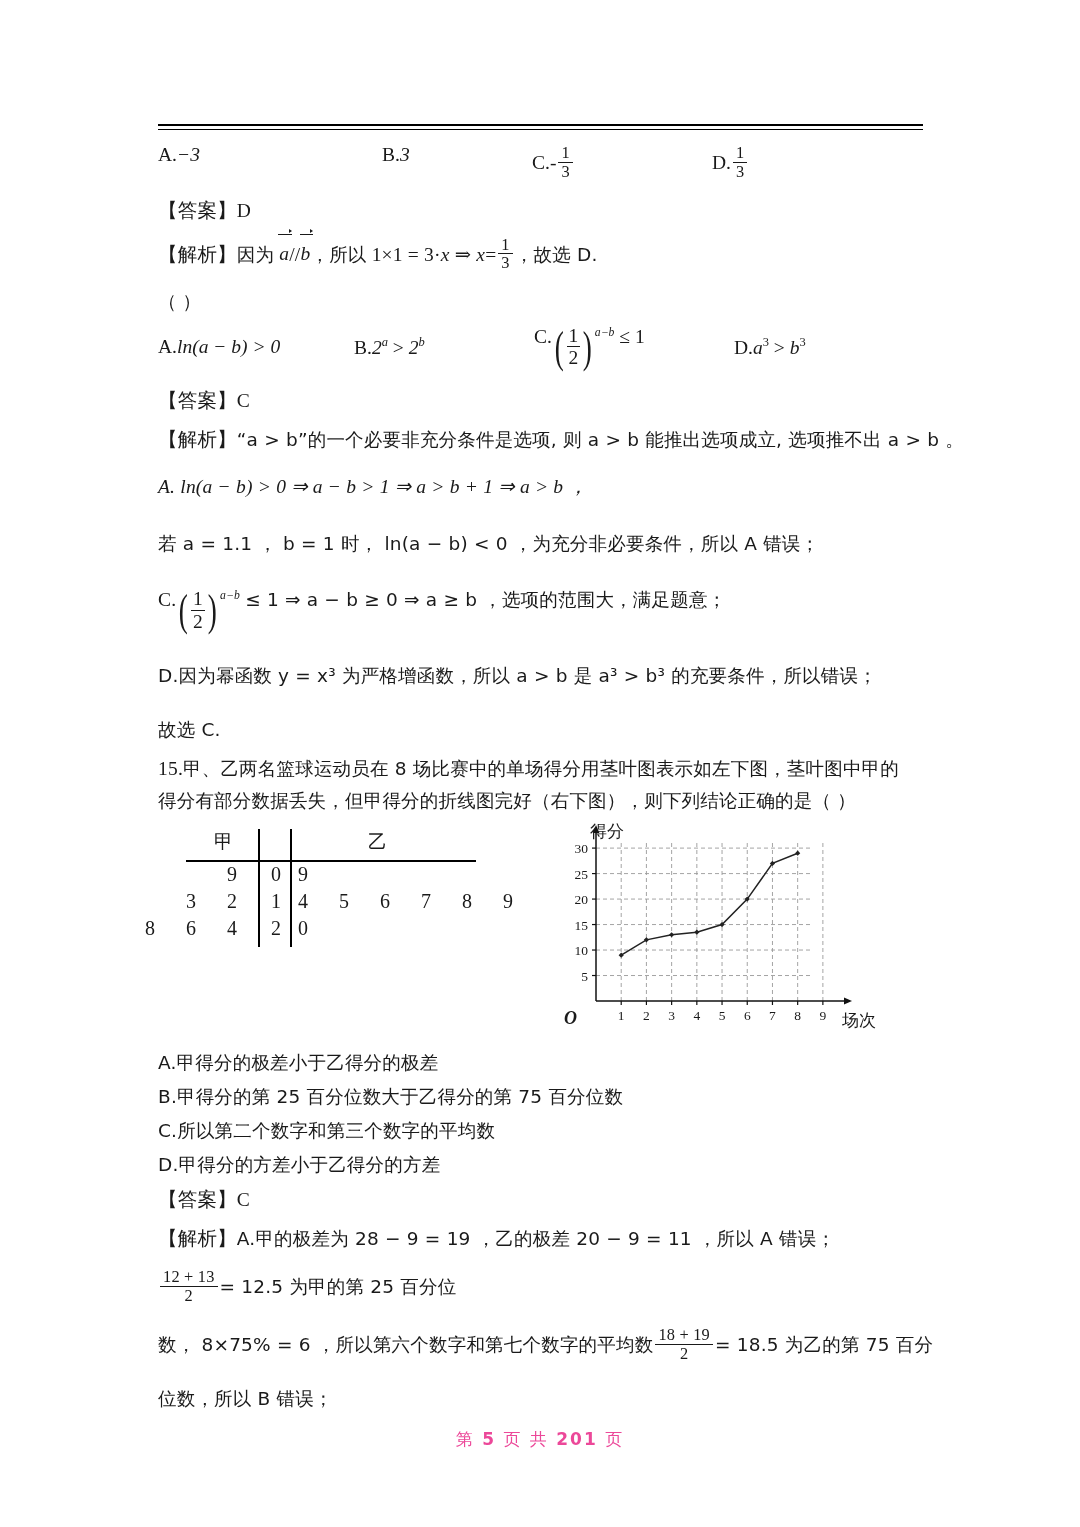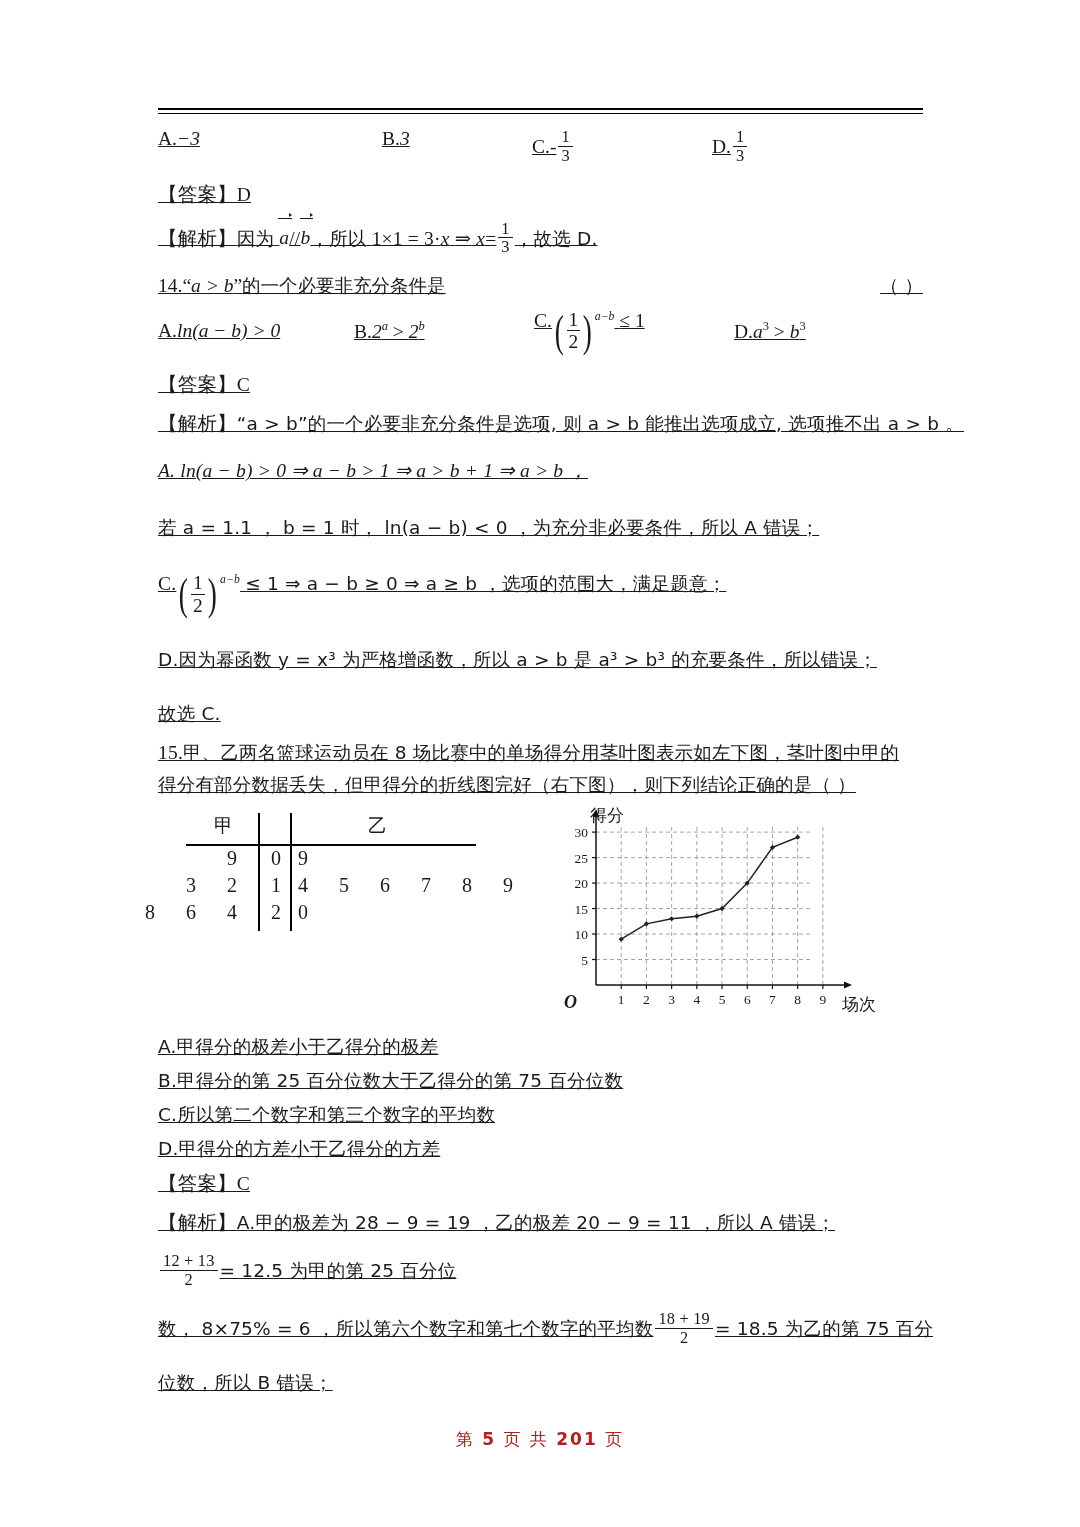--- a/index.html
+++ b/index.html
@@ -17,23 +17,22 @@
   }
   .page {
     position: absolute;
     left: 0; top: 0;
     width: 1080px;
     height: 1527px;
   }
   .content {
     position: absolute;
     left: 158px;
-    top: 108px;
+    top: 124px;
     width: 765px;
-    text-decoration: underline;
   }
   
   .rule-double {
     width: 100%;
     border-top: 2.5px solid #000;
     border-bottom: 1.5px solid #000;
     height: 3px;
     box-sizing: content-box;
     margin: 0 0 14px 0;
   }
@@ -192,21 +191,21 @@
   .chart svg { display: block; }
 
   
   .footer {
     position: absolute;
     left: 0; right: 0;
     top: 1428px;
     text-align: center;
     font-family: "DejaVu Sans", sans-serif;
     font-size: 17px;
-    color: #b91c1c;
+    color: #ec4899;
     letter-spacing: 2px;
   }
   .footer b { font-weight: bold; }
 </style>
 </head>
 <body>
 
 <div class="page">
 
   <div class="content">
@@ -234,23 +233,20 @@
 
     <div class="line tall">
       <span class="brk">【解析】</span><span class="cn">因为</span>
       <span class="vec">a</span><span>//</span><span class="vec">b</span><span class="cn">，所以</span>
       <span>1×1 = 3·</span><span class="mi">x</span>
       <span>⇒</span>
       <span class="mi">x</span><span>=</span><span class="frac"><span class="num">1</span><span class="den">3</span></span><span class="cn">，故选 D.</span>
     </div>
 
     <div class="q-row">
-      <div>
-        <span>14.</span><span>“</span><span class="mi">a &gt; b</span><span>”</span><span class="cn">的一个必要非充分条件是</span>
-      </div>
       <div class="cn">（      ）</div>
     </div>
 
     <div class="opt-row" style="margin-bottom:16px; align-items:center; height:46px;">
       <div style="width:196px;">
         <span>A.</span><span class="mi">ln(a − b) &gt; 0</span>
       </div>
       <div style="width:180px;">
         <span>B.</span><span class="mi">2</span><span class="sup">a</span><span> &gt; </span><span class="mi">2</span><span class="sup">b</span>
       </div>

